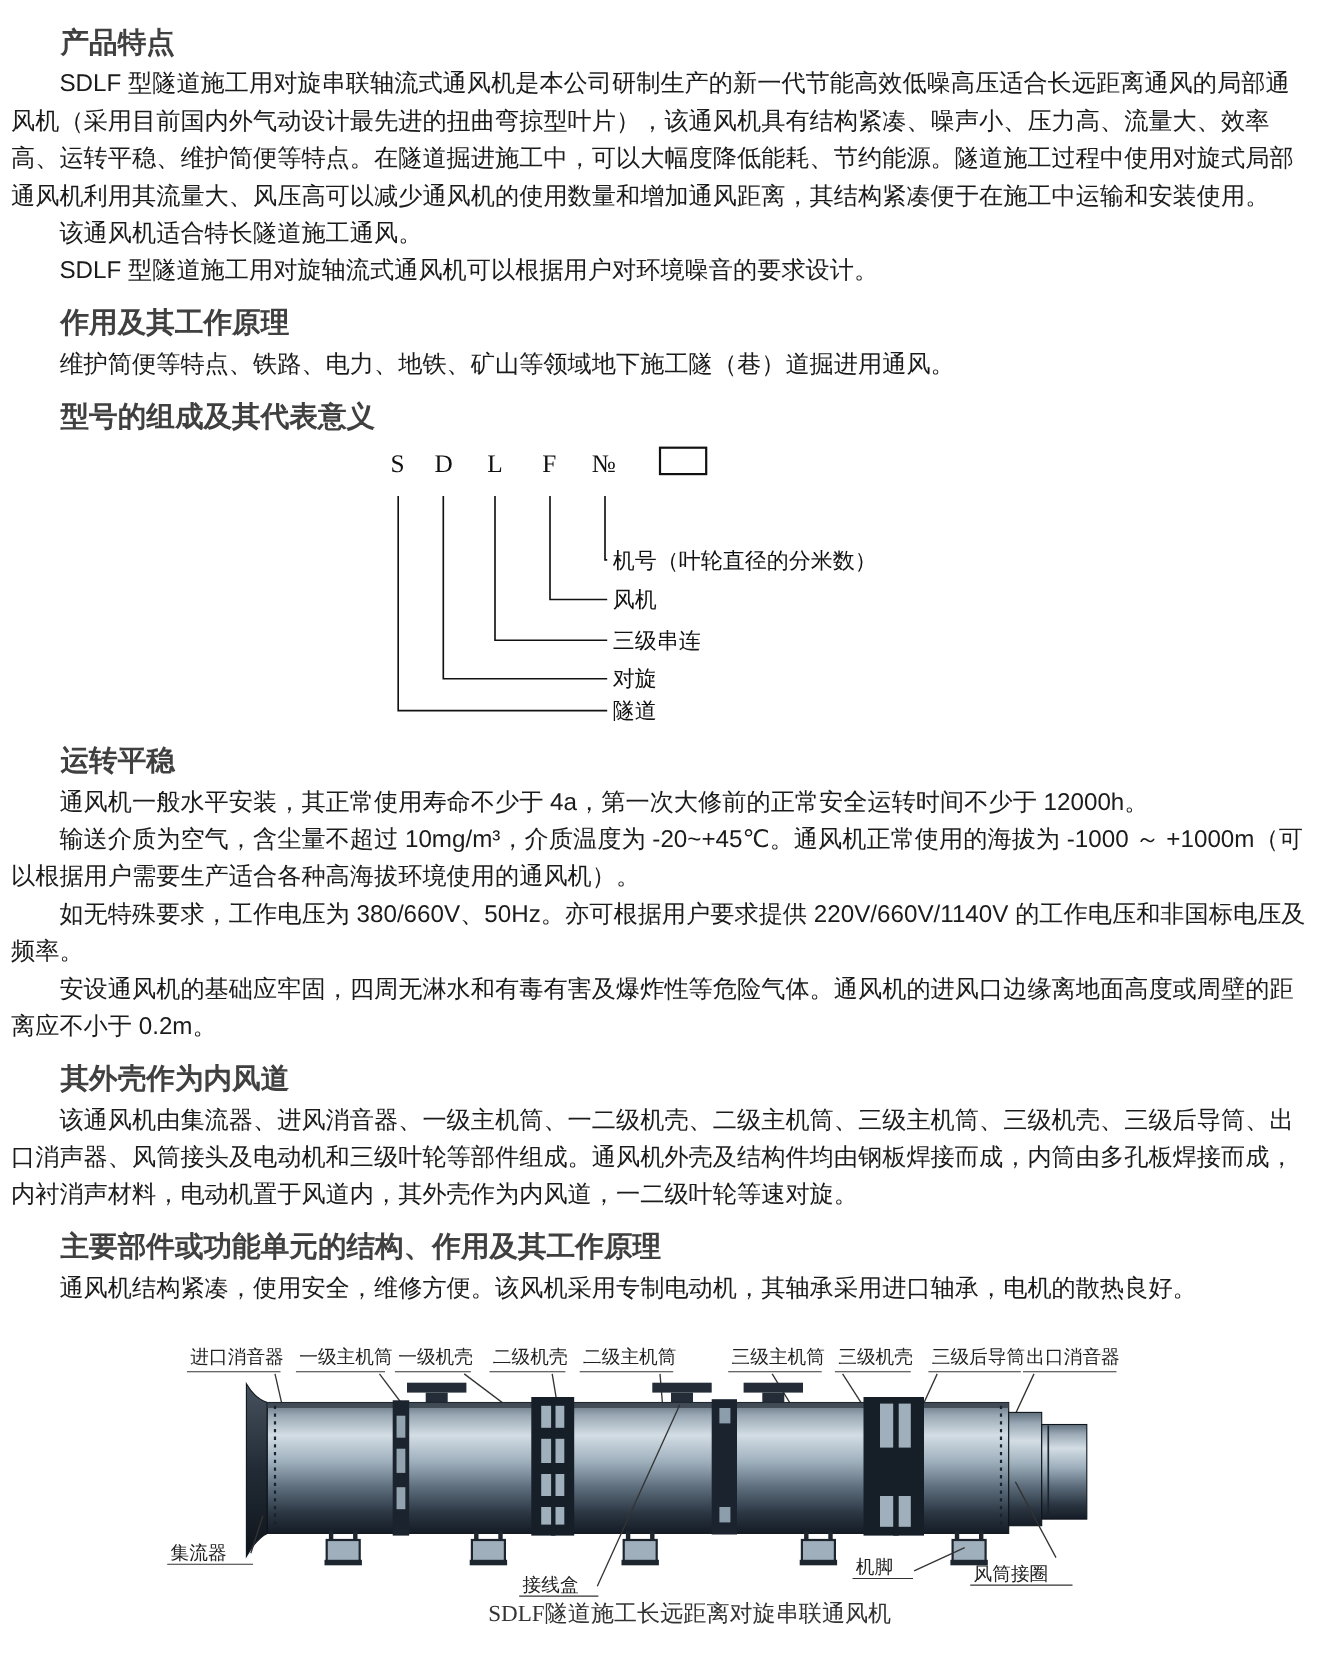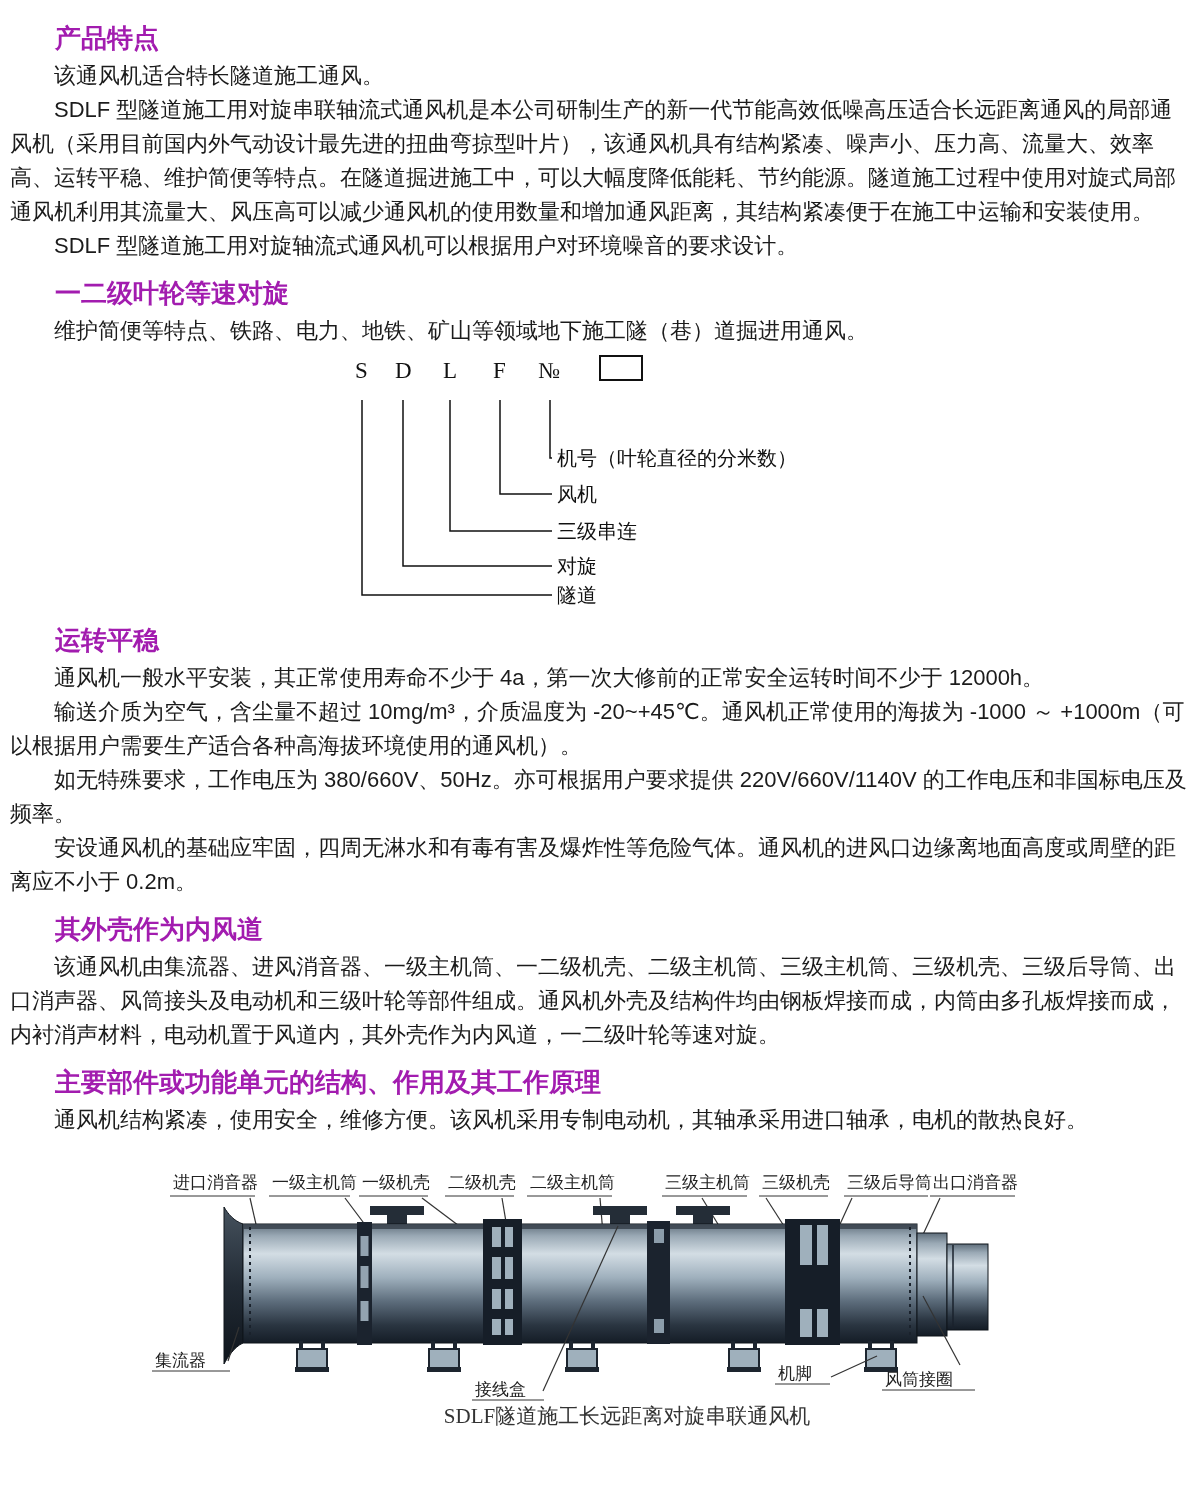--- a/index.html
+++ b/index.html
@@ -1,18 +1,18 @@
 <!DOCTYPE html>
 <html><head>
 <meta charset="utf-8">
 <style>
   html,body{margin:0;padding:0;background:#ffffff;}
   body{width:1200px;font-family:"Liberation Sans","DejaVu Sans",sans-serif;color:#1b1b1b;}
   .doc{width:1180px;padding:8px 10px 0 10px;}
-  h2.sec{color:#a21caf;font-size:26px;font-weight:bold;margin:14px 0 5px 45px;line-height:32px;}
+  h2.sec{color:#404040;font-size:26px;font-weight:bold;margin:14px 0 5px 45px;line-height:32px;}
   p.body{font-size:22px;line-height:34px;margin:0;text-indent:2em;}
   
   .model-wrap{position:relative;height:262px;}
   .model-wrap svg{position:absolute;left:335px;top:0;}
   .mod-letter{font-family:"Liberation Serif","DejaVu Serif",serif;font-size:23px;fill:#111;}
   .mod-label{font-family:"Liberation Sans","DejaVu Sans",sans-serif;font-size:20px;fill:#111;}
   .mod-line{stroke:#111;stroke-width:1.5;fill:none;}
   
   .fan-wrap{position:relative;height:282px;margin-top:24px;}
   .fan-wrap svg{position:absolute;left:140px;top:0;}
@@ -20,27 +20,28 @@
   .fan-caption{font-family:"Liberation Serif","DejaVu Serif",serif;font-size:21px;fill:#333;}
   .leader{stroke:#333;stroke-width:1.2;fill:none;}
   .ul{stroke:#333;stroke-width:1;fill:none;}
 </style>
 </head>
 <body>
 
 <div class="doc">
 
   <h2 class="sec">产品特点</h2>
+  <p class="body">SDLF 型隧道施工用对旋串联轴流式通风机是本公司研制生产的新一代节能高效低噪高压适合长远距离通风的局部通风机（采用目前国内外气动设计最先进的扭曲弯掠型叶片），该通风机具有结构紧凑、噪声小、压力高、流量大、效率高、运转平稳、维护简便等特点。在隧道掘进施工中，可以大幅度降低能耗、节约能源。隧道施工过程中使用对旋式局部通风机利用其流量大、风压高可以减少通风机的使用数量和增加通风距离，其结构紧凑便于在施工中运输和安装使用。</p>
   <p class="body">该通风机适合特长隧道施工通风。</p>
-  <p class="body">SDLF 型隧道施工用对旋串联轴流式通风机是本公司研制生产的新一代节能高效低噪高压适合长远距离通风的局部通风机（采用目前国内外气动设计最先进的扭曲弯掠型叶片），该通风机具有结构紧凑、噪声小、压力高、流量大、效率高、运转平稳、维护简便等特点。在隧道掘进施工中，可以大幅度降低能耗、节约能源。隧道施工过程中使用对旋式局部通风机利用其流量大、风压高可以减少通风机的使用数量和增加通风距离，其结构紧凑便于在施工中运输和安装使用。</p>
   <p class="body">SDLF 型隧道施工用对旋轴流式通风机可以根据用户对环境噪音的要求设计。</p>
 
-  <h2 class="sec">一二级叶轮等速对旋</h2>
+  <h2 class="sec">作用及其工作原理</h2>
   <p class="body">维护简便等特点、铁路、电力、地铁、矿山等领域地下施工隧（巷）道掘进用通风。</p>
 
+  <h2 class="sec">型号的组成及其代表意义</h2>
 
   <div class="model-wrap">
     <svg width="520" height="262" viewBox="0 0 520 262">
       <text class="mod-letter" x="10" y="30">S</text>
       <text class="mod-letter" x="50" y="30">D</text>
       <text class="mod-letter" x="98" y="30">L</text>
       <text class="mod-letter" x="148" y="30">F</text>
       <text class="mod-letter" x="193" y="30">№</text>
       <rect x="255" y="8" width="42" height="24" fill="none" stroke="#111" stroke-width="2"></rect>
 

